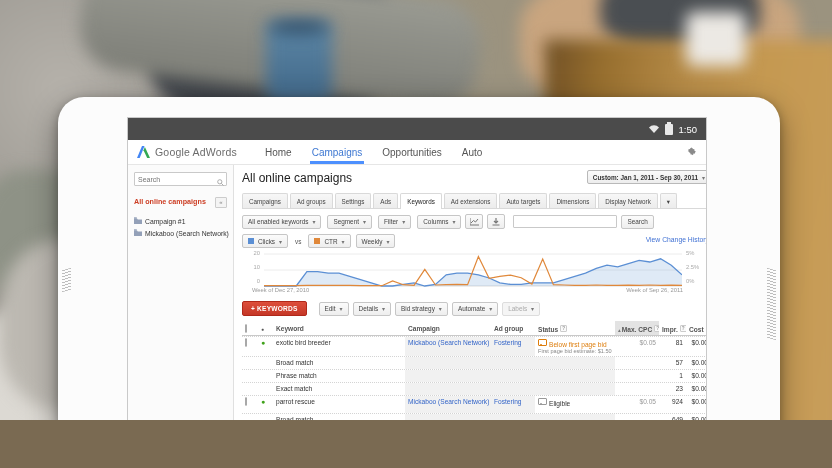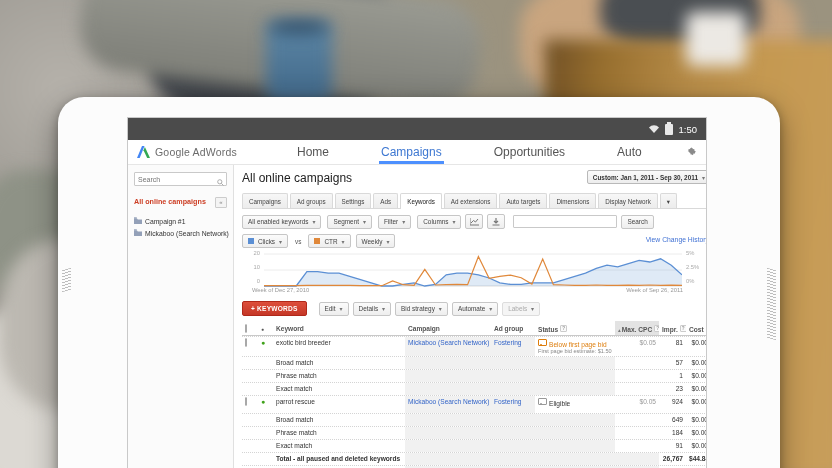--- a/index.html
+++ b/index.html
@@ -1,17 +1,17 @@
 <!DOCTYPE html>
 <html><head>
 <meta charset="utf-8">
 <style>
   html,body{margin:0;padding:0;width:832px;height:468px;overflow:hidden;
     font-family:"Liberation Sans","DejaVu Sans",sans-serif;background:#7a6a52;}
-  .scene{position:relative;width:832px;height:468px;overflow:hidden;}
+  .scene{position:relative;width:832px;height:420px;overflow:hidden;}
   
   .photo{position:absolute;inset:0;overflow:hidden;background:#9b937f;}
   .photo .blob{position:absolute;filter:blur(8px);}
   .b-darktl{left:-30px;top:-30px;width:140px;height:110px;background:#6e6760;border-radius:40%;}
   .b-sweater{left:-50px;top:-40px;width:280px;height:430px;
     background:radial-gradient(circle at 40% 30%,#b6b2ab,#8e8b84 70%);
     border-radius:30%;}
   .b-green{left:-20px;top:170px;width:110px;height:130px;background:#8e9286;border-radius:40%;filter:blur(10px);}
   .b-vest{left:150px;top:-30px;width:240px;height:150px;background:#41454b;border-radius:35%;filter:blur(10px);}
   .b-arm{left:80px;top:-20px;width:400px;height:110px;background:linear-gradient(180deg,#9a9b93,#7d7e77);
@@ -42,21 +42,21 @@
     gap:6px;padding-right:9px;box-sizing:border-box;}
   .statusbar .time{color:#fff;font-size:9.5px;}
   .batt{width:8px;height:11px;background:#e8e8e8;border-radius:1px;position:relative;}
   .batt:before{content:"";position:absolute;top:-2px;left:2px;width:4px;height:2px;background:#e8e8e8;}
   
   .appheader{height:25px;background:#fff;border-bottom:1px solid #e6e6e6;display:flex;align-items:center;
     padding:0 9px;box-sizing:border-box;position:relative;}
   .logo{display:flex;align-items:center;gap:5px;}
   .logo .ltext{font-size:10.5px;color:#6b6b6b;letter-spacing:.2px;}
   .nav{display:flex;gap:20px;margin-left:28px;height:100%;align-items:center;}
-  .nav-item{font-size:12px;color:#555;position:relative;height:100%;display:flex;align-items:center;cursor:pointer;margin-left:32px;}
+  .nav-item{font-size:10px;color:#555;position:relative;height:100%;display:flex;align-items:center;cursor:pointer;}
   .nav-item.active{color:#3e78d2;}
   .nav-item.active:after{content:"";position:absolute;left:-2px;right:-2px;bottom:0;height:3px;background:#4d90fe;}
   .gear{margin-left:auto;}
   
   .bodyrow{display:flex;height:303px;}
   .sidebar{width:106px;background:#fbfbfb;border-right:1px solid #e0e0e0;box-sizing:border-box;
     padding:7px 6px;position:relative;flex:none;}
   .sb-search{position:relative;}
   .sb-search input{width:100%;height:14px;box-sizing:border-box;border:1px solid #c9c9c9;border-radius:1px;
     font-size:7px;padding:0 12px 0 3px;color:#555;font-family:inherit;}

